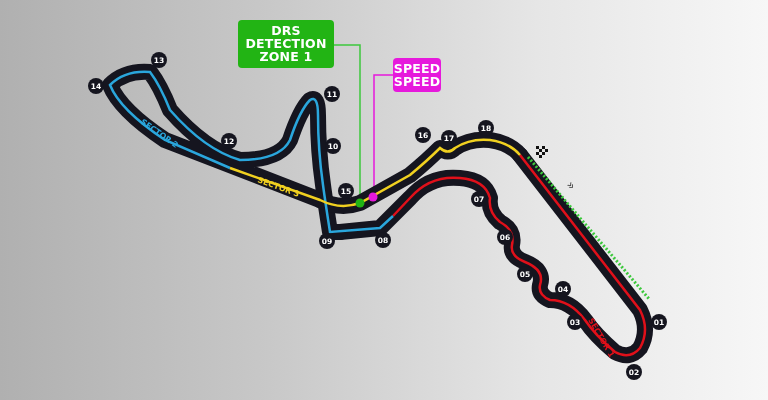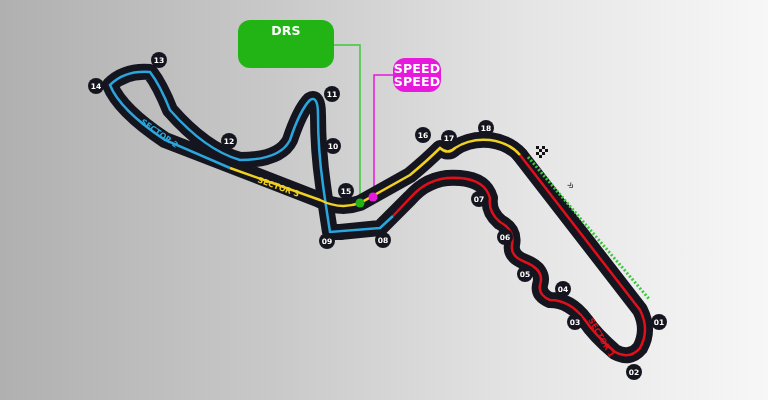--- a/index.html
+++ b/index.html
@@ -1,21 +1,21 @@
 <!DOCTYPE html>
 <html><head>
 <meta charset="utf-8">
 <style>
   html, body { margin:0; padding:0; }
   body { width:768px; height:400px; overflow:hidden; position:relative;
     background: linear-gradient(90deg, #b0b0b0 0%, #c8c8c8 35%, #e6e6e6 70%, #f7f7f7 100%);
     font-family: "DejaVu Sans", sans-serif; }
   svg { position:absolute; left:0; top:0; }
   .callout { position:absolute; color:#fff; font-weight:bold; text-align:center;
-    border-radius:12px; line-height:13px; font-size:12.5px; letter-spacing:0.2px; }
+    border-radius:4px; line-height:13px; font-size:12.5px; letter-spacing:0.2px; }
   .drs { left:238px; top:20px; width:96px; height:48px; background:#22b414; padding-top:4px; box-sizing:border-box; }
   .speed { left:393px; top:58px; width:48px; height:34px; background:#e619dc; padding-top:4px; box-sizing:border-box; }
   .turn text { font-family: "DejaVu Sans", sans-serif; }
 </style>
 </head>
 <body>
 
 <svg width="768" height="400" viewBox="0 0 768 400">
 
   <polyline points="334,45 360,45 360,200" fill="none" stroke="#3cc83c" stroke-width="1.5"></polyline>
@@ -125,17 +125,19 @@
       </g>
     <g>
         <circle cx="486" cy="128" r="8" fill="#15151f"></circle>
         <text x="486" y="131">18</text>
       </g>
   </g>
 </svg>
 
 <div class="callout drs">
   <div>DRS</div>
+  <div>DETECTION</div>
+  <div>ZONE 1</div>
 </div>
 <div class="callout speed">
   <div>SPEED</div>
   <div>SPEED</div>
 </div>
 
 </body></html>

